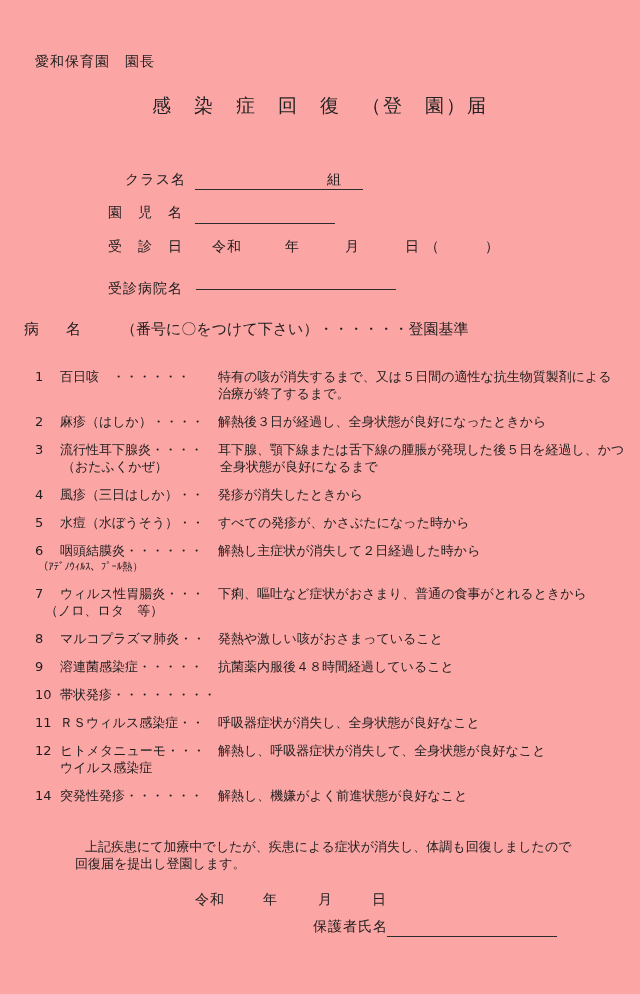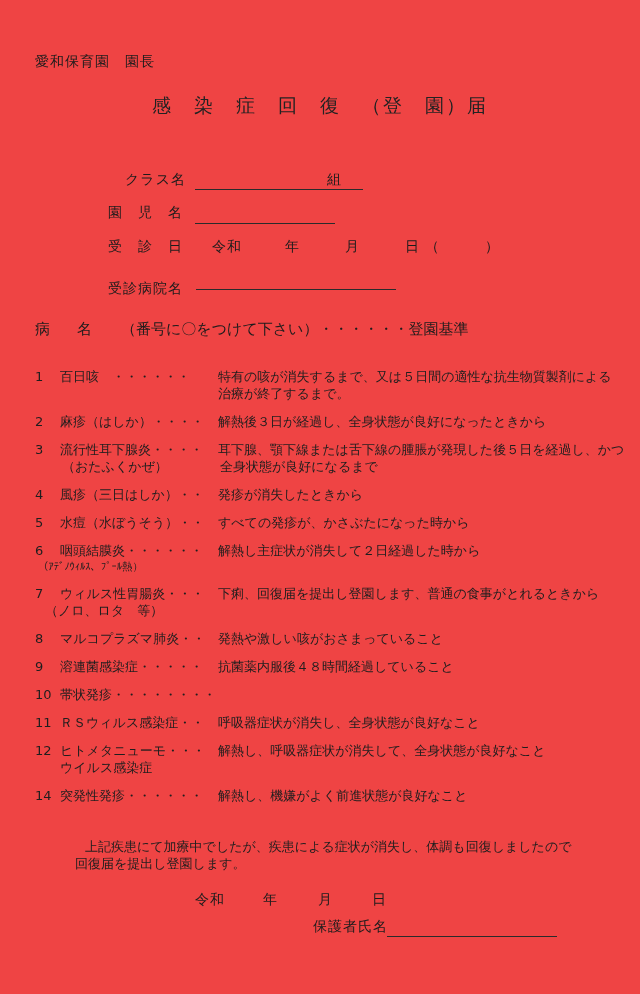--- a/index.html
+++ b/index.html
@@ -1,20 +1,20 @@
 <!DOCTYPE html>
 <html><head>
 <meta charset="utf-8">
 <style>
   html,body{margin:0;padding:0;background:#e8e8e8;}
   .doc{
     position:relative;
     width:640px;height:994px;
     margin:0 auto;
-    background:#ef4444;
+    background:#fca5a5;
     color:#1c1c1c;
     font-family:"DejaVu Sans","Liberation Sans",sans-serif;
     overflow:hidden;
   }
   .abs{position:absolute;white-space:nowrap;}
   .hdr{font-size:14px;letter-spacing:1px;}
   .title{width:100%;text-align:center;font-size:19px;letter-spacing:2px;color:#222;}
   .flabel{font-size:14px;letter-spacing:1px;}
   .u-field{border-bottom:1.6px solid #2b2b2b;height:19px;}
   .unit{font-size:14px;text-align:right;padding-right:22px;box-sizing:border-box;}
@@ -52,21 +52,21 @@
   <div class="abs flabel" style="left:108px;top:238px;">受　診　日</div>
   <span class="abs flabel" style="left:212px;top:238px;">令和</span>
   <span class="abs flabel" style="left:285px;top:238px;">年</span>
   <span class="abs flabel" style="left:345px;top:238px;">月</span>
   <span class="abs flabel" style="left:405px;top:238px;">日</span>
   <span class="abs flabel" style="left:425px;top:238px;">（　　　）</span>
 
   <div class="abs flabel" style="left:108px;top:280px;">受診病院名</div>
   <div class="abs u-field" style="left:196px;top:270px;width:200px;"></div>
 
-  <span class="abs dhead" style="left:35px;top:320px;letter-spacing:6px;">病　名</span>
+  <span class="abs dhead" style="left:24px;top:320px;letter-spacing:6px;">病　名</span>
   <span class="abs dhead" style="left:121px;top:320px;">（番号に〇をつけて下さい）・・・・・・登園基準</span>
 
   <div class="items">
 
     <div class="item">
       <div class="irow">
         <span class="inum">1</span>
         <span class="iname">百日咳　・・・・・・</span>
         <span class="idesc">特有の咳が消失するまで、又は５日間の適性な抗生物質製剤による</span>
       </div>
@@ -120,21 +120,21 @@
         <span class="iname">咽頭結膜炎・・・・・・</span>
         <span class="idesc">解熱し主症状が消失して２日経過した時から</span>
       </div>
       <div class="sub-small">（ｱﾃﾞﾉｳｨﾙｽ、ﾌﾟｰﾙ熱）</div>
     </div>
 
     <div class="item">
       <div class="irow">
         <span class="inum">7</span>
         <span class="iname">ウィルス性胃腸炎・・・</span>
-        <span class="idesc">下痢、回復届を提出し登園します、普通の食事がとれるときから</span>
+        <span class="idesc">下痢、嘔吐など症状がおさまり、普通の食事がとれるときから</span>
       </div>
       <div class="sub-noro">（ノロ、ロタ　等）</div>
     </div>
 
     <div class="item">
       <div class="irow">
         <span class="inum">8</span>
         <span class="iname">マルコプラズマ肺炎・・</span>
         <span class="idesc">発熱や激しい咳がおさまっていること</span>
       </div>

